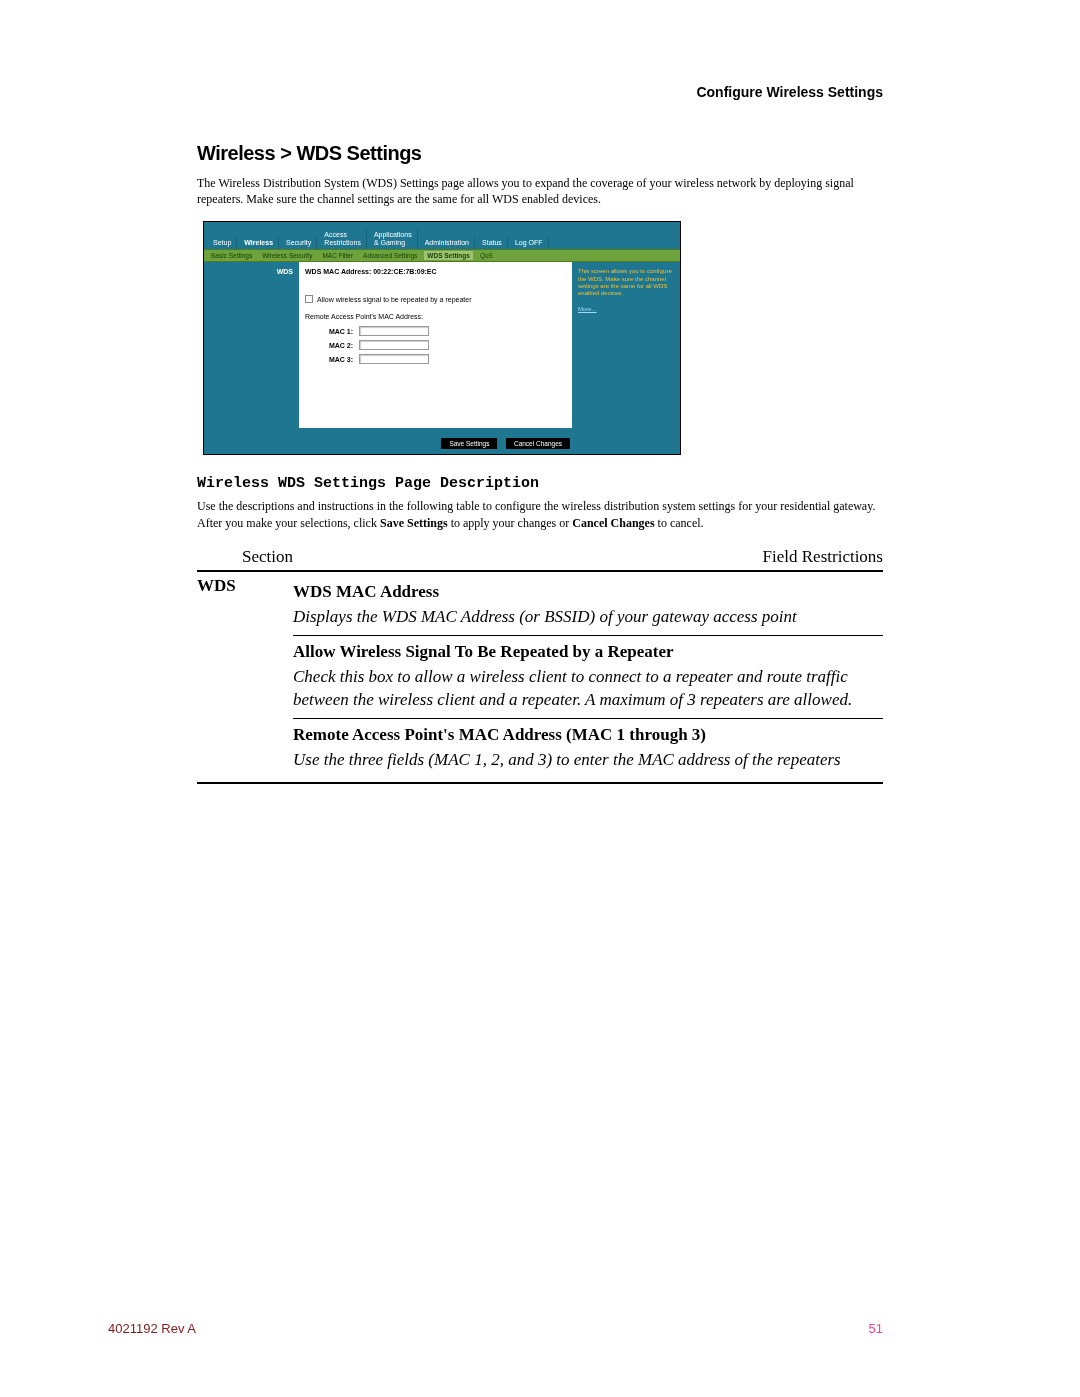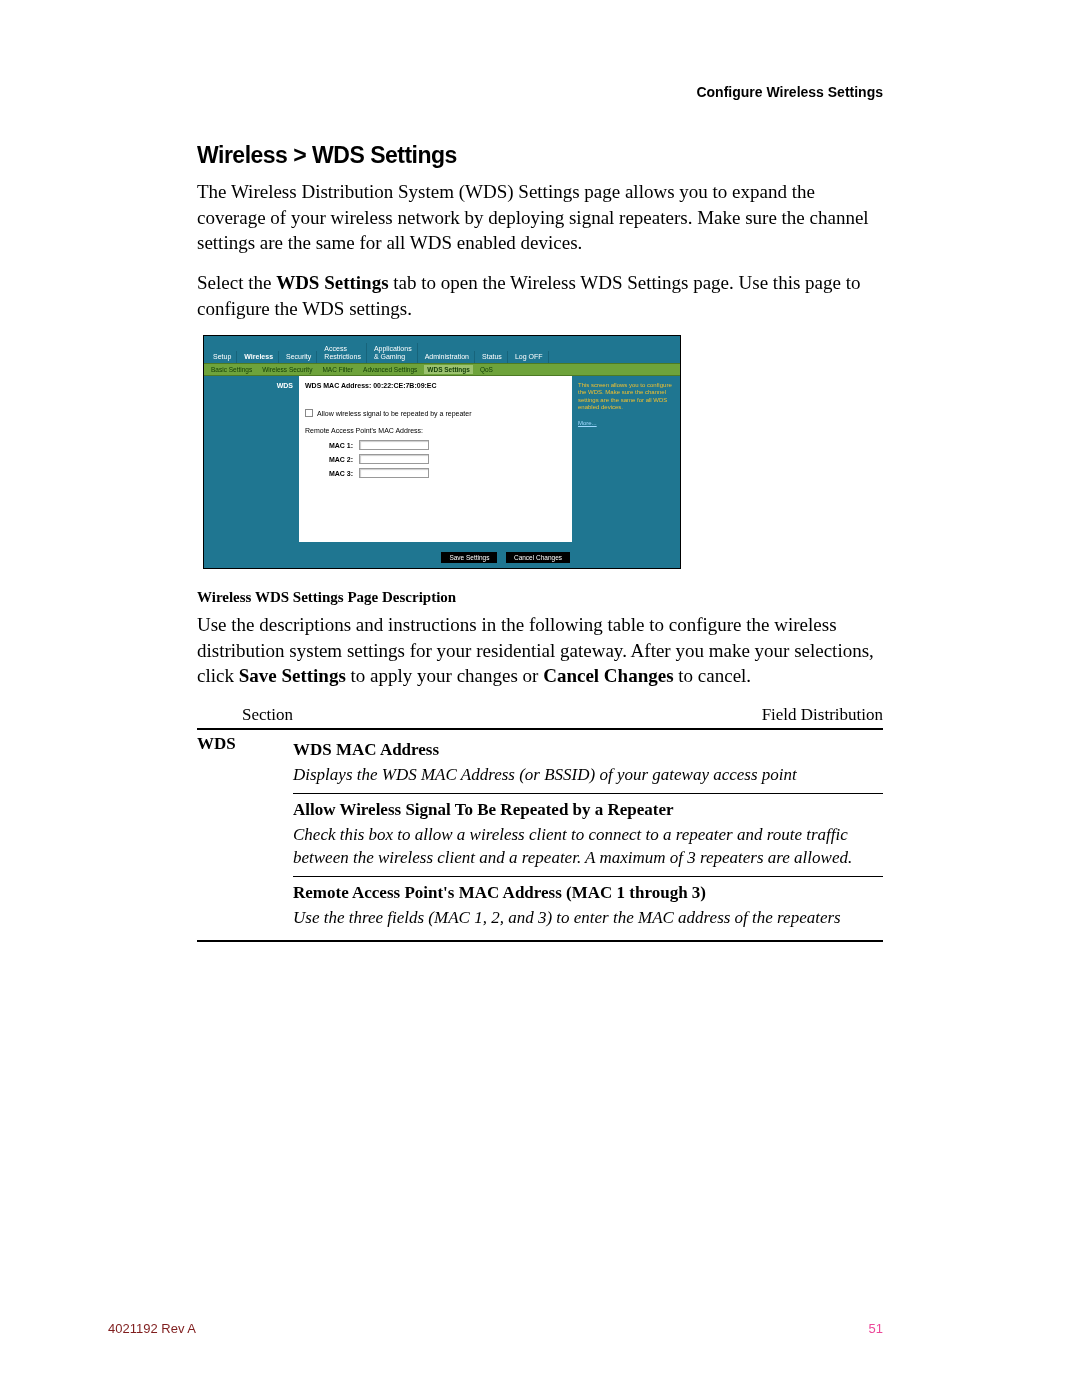--- a/index.html
+++ b/index.html
@@ -21,27 +21,27 @@
     position: absolute;
     top: 84px;
     right: 197px;
     font-family: Arial, Helvetica, sans-serif;
     font-weight: bold;
     font-size: 14px;
   }
   .page-title {
     font-family: Arial, Helvetica, sans-serif;
     font-weight: bold;
-    font-size: 23px;
+    font-size: 20px;
     margin-top: 58px;
     margin-bottom: 10px;
     letter-spacing: -0.5px;
   }
   .body-text {
-    font-size: 19px;
+    font-size: 12px;
     line-height: 1.35;
     margin: 0 0 14px 0;
   }
 
   
   .router-ui {
     width: 478px;
     margin: 10px 0 18px 6px;
     font-family: Arial, Helvetica, sans-serif;
     background: #1f7691;
@@ -184,21 +184,21 @@
     background: #000;
     color: #fff;
     font-size: 6.5px;
     padding: 2px 8px;
     margin-left: 4px;
   }
 
   
 
   .subheading {
-    font-family: Liberation Serif, serif;
+    font-family: Liberation Mono, monospace;
     font-weight: bold;
     font-size: 15px;
     margin: 20px 0 6px 0;
   }
 
   .desc-table {
     width: 100%;
     border-collapse: collapse;
     font-size: 17px;
     margin-top: 10px;
@@ -258,23 +258,20 @@
 </head>
 <body>
 
 <div class="page">
   <div class="running-header">Configure Wireless Settings</div>
 
   <h1 class="page-title">Wireless &gt; WDS Settings</h1>
 
   <p class="body-text">The Wireless Distribution System (WDS) Settings page allows you to expand the coverage of your wireless network by deploying signal repeaters.  Make sure the channel settings are the same for all WDS enabled devices.</p>
 
-  <p class="body-text">
-    <span>Select the </span><strong>WDS Settings</strong><span> tab to open the Wireless WDS Settings page. Use this page to configure the WDS settings.</span>
-  </p>
 
   <div class="router-ui">
     <div class="router-top"></div>
     <div class="router-tabs">
       <div class="router-tab">Setup</div>
       <div class="router-tab active">Wireless</div>
       <div class="router-tab">Security</div>
       <div class="router-tab">Access
 Restrictions</div>
       <div class="router-tab">Applications
@@ -327,21 +324,21 @@
   <div class="subheading">Wireless WDS Settings Page Description</div>
 
   <p class="body-text">
     <span>Use the descriptions and instructions in the following table to configure the wireless distribution system settings for your residential gateway. After you make your selections, click </span><strong>Save Settings</strong><span> to apply your changes or </span><strong>Cancel Changes</strong><span> to cancel.</span>
   </p>
 
   <table class="desc-table">
     <thead>
       <tr>
         <th>Section</th>
-        <th>Field Distribution</th>
+        <th>Field Restrictions</th>
       </tr>
     </thead>
     <tbody>
       <tr>
         <td class="section-col">WDS</td>
         <td class="field-col">
           <div class="field-block">
             <div class="field-title">WDS MAC Address</div>
             <div class="field-body">Displays the WDS MAC Address (or BSSID) of your gateway access point</div>
           </div>

